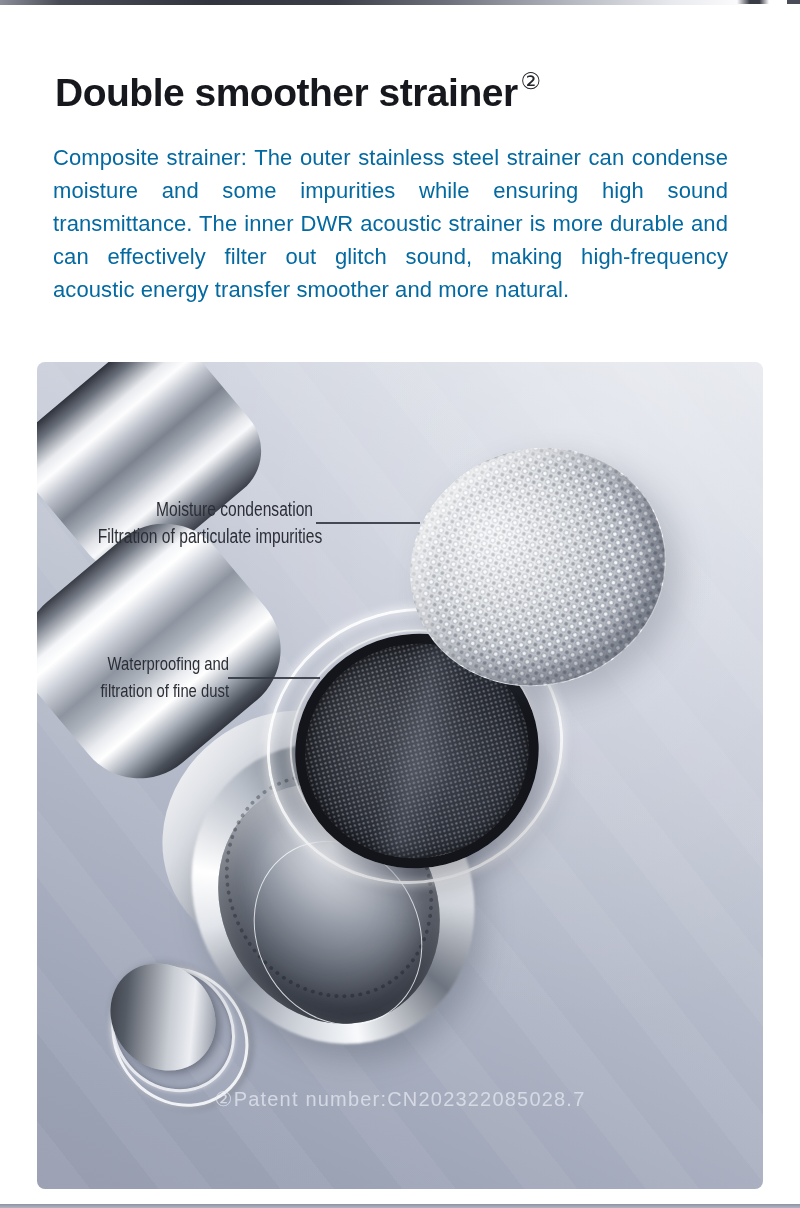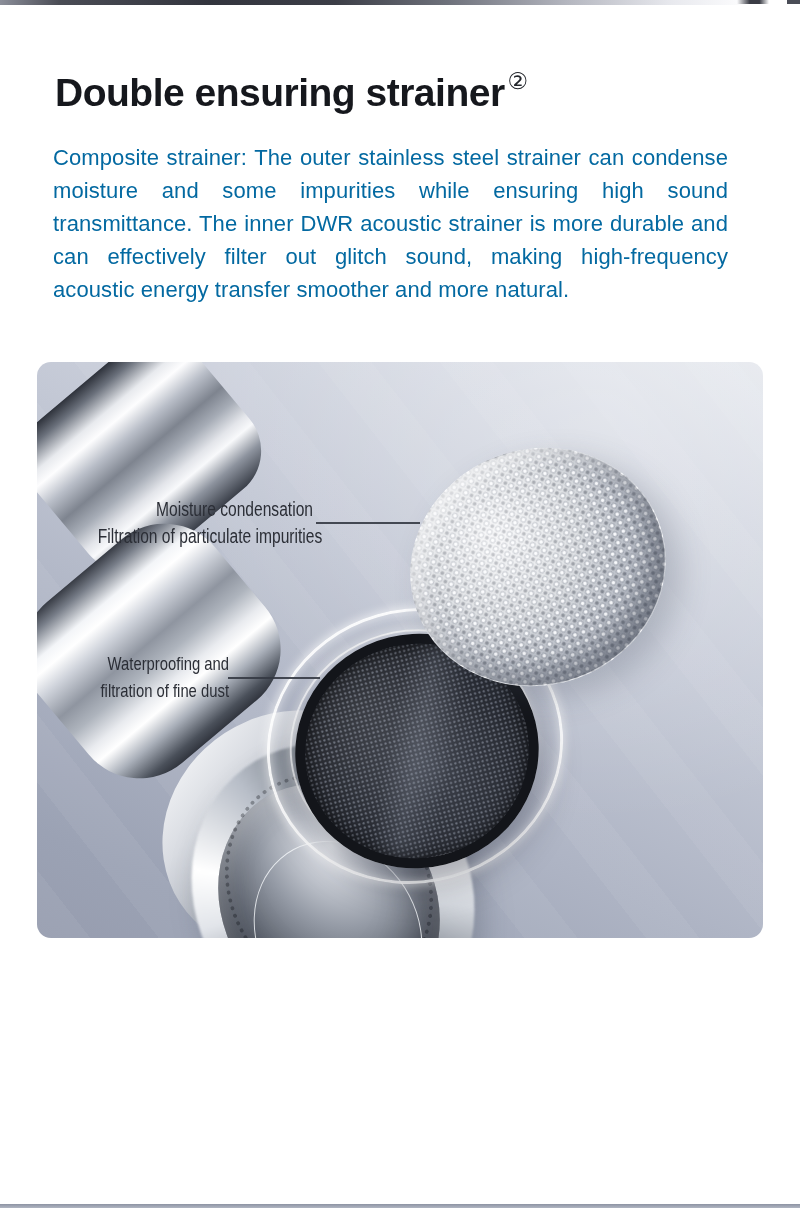--- a/index.html
+++ b/index.html
@@ -20,22 +20,22 @@
 
   
   .title{margin:60px 72px 0 55px;font-size:39px;line-height:48px;font-weight:600;
     color:#16181d;letter-spacing:-0.5px;}
   .title sup{font-size:23px;font-weight:400;position:relative;top:-3px;left:3px;color:#23262c;}
   .intro{margin:24px 72px 0 53px;font-size:22px;line-height:33px;color:#0369a1;
     text-align:justify;letter-spacing:0.1px;}
 
   
   .figure{
-    position:absolute;left:37px;top:362px;width:726px;height:576px;
-    border-radius:14px;overflow:hidden;
+    position:absolute;left:37px;top:362px;width:726px;height:827px;
+    border-radius:8px;overflow:hidden;
     background:
       radial-gradient(ellipse at 78% 10%,rgba(255,255,255,0.28),rgba(255,255,255,0) 55%),
       linear-gradient(205deg,#e4e7ed 0%,#d4d8e2 18%,#c3c8d5 40%,#aeb4c4 65%,#9ba2b4 88%,#979daf 100%);
   }
   .figure .streaks{position:absolute;inset:0;
     background:repeating-linear-gradient(52deg,rgba(255,255,255,0.05) 0 42px,rgba(255,255,255,0) 42px 96px);}
 
   
   .callout{position:absolute;color:#2b2e36;font-size:20px;line-height:27px;
     text-align:right;transform:scaleX(0.78);transform-origin:100% 50%;white-space:nowrap;z-index:20;}
@@ -118,21 +118,21 @@
 </style>
 </head>
 <body>
 
 <div class="page">
 
   <div class="top-strip"></div>
   <div class="top-strip-b"></div>
   <div class="top-strip-c"></div>
 
-  <h1 class="title"><span>Double ensuring strainer</span><sup>②</sup></h1>
+  <h1 class="title"><span>Double smoother strainer</span><sup>②</sup></h1>
 
   <p class="intro">Composite strainer: The outer stainless steel strainer can condense moisture and some impurities while ensuring high sound transmittance. The inner DWR acoustic strainer is more durable and can effectively filter out glitch sound, making high-frequency acoustic energy transfer smoother and more natural.</p>
 
   <div class="figure">
     <div class="streaks"></div>
 
     <div class="art">
 
       <div class="ellipse tail-groove-1"></div>
       <div class="ellipse tail-groove-2"></div>
@@ -158,16 +158,17 @@
       <div>Filtration of particulate impurities</div>
     </div>
     <div class="leader leader-1"></div>
 
     <div class="callout callout-2">
       <div>Waterproofing and</div>
       <div>filtration of fine dust</div>
     </div>
     <div class="leader leader-2"></div>
 
+    <div class="patent">②Patent number:CN202322085028.7</div>
   </div>
 
   <div class="bottom-strip"></div>
 </div>
 
 </body></html>

